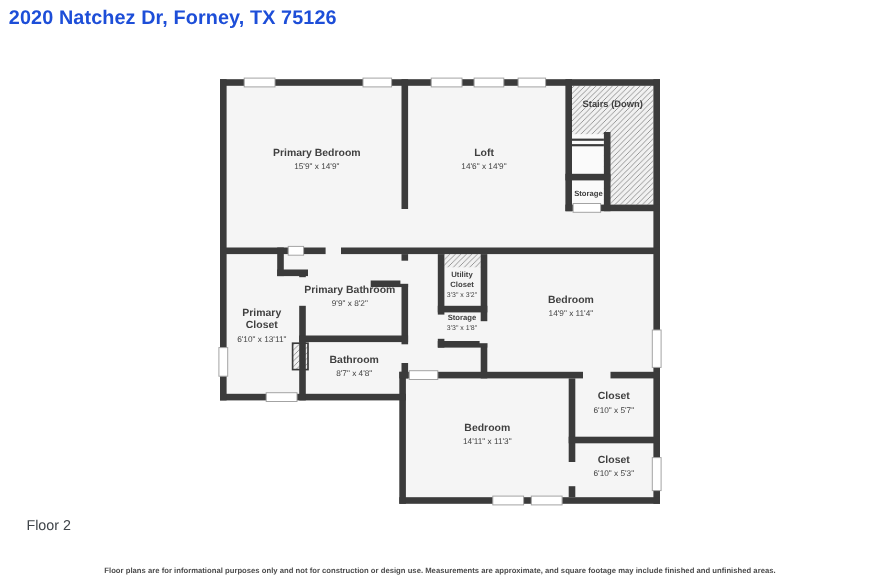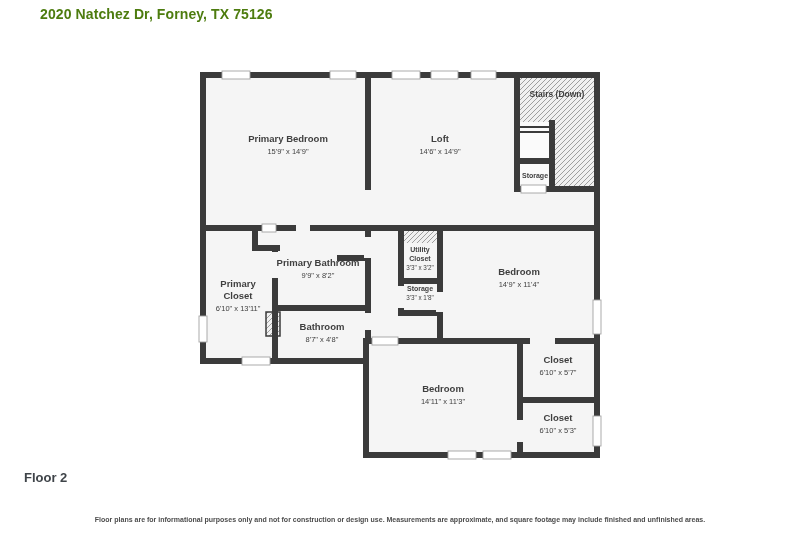--- a/index.html
+++ b/index.html
@@ -1,25 +1,25 @@
 <!DOCTYPE html>
 <html><head>
 <meta charset="utf-8">
 <style>
   html,body{margin:0;padding:0;}
   body{
     width:800px;height:533px;position:relative;background:#ffffff;
     font-family:"Liberation Sans","DejaVu Sans",sans-serif;overflow:hidden;
   }
   .page-title{
-    position:absolute;left:40px;top:6px;font-size:14px;font-weight:bold;
-    color:#4d7c0f;letter-spacing:0.1px;
+    position:absolute;left:8px;top:6px;font-size:18px;font-weight:bold;
+    color:#1d4ed8;letter-spacing:0.1px;
   }
   .floor-label{
-    position:absolute;left:24px;top:470px;font-size:13px;font-weight:bold;color:#3f4449;
+    position:absolute;left:24px;top:470px;font-size:13px;font-weight:normal;color:#3f4449;
   }
   .disclaimer{
     position:absolute;left:0;top:516px;width:100%;text-align:center;
     font-size:7px;font-weight:bold;color:#4c4c4c;
   }
   #plan{position:absolute;left:0;top:0;}
   svg text{font-family:"Liberation Sans","DejaVu Sans",sans-serif;}
 </style>
 </head>
 <body>

